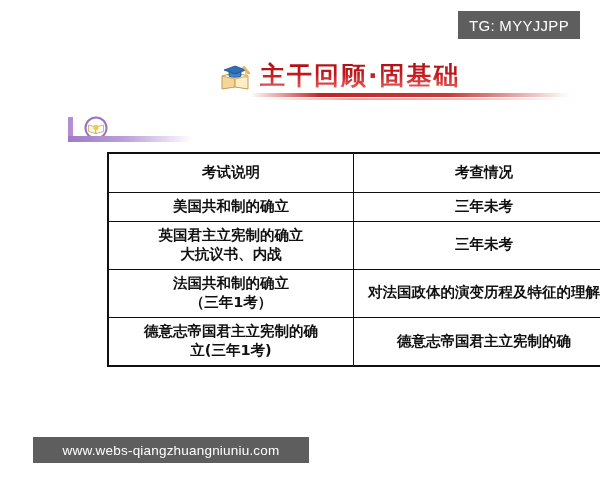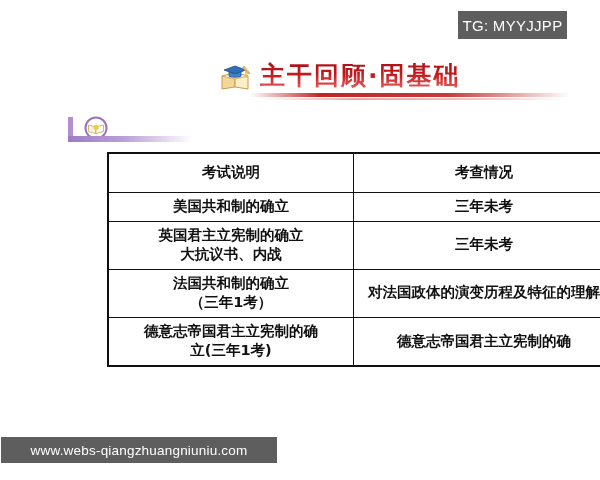--- a/index.html
+++ b/index.html
@@ -13,21 +13,21 @@
     font-family: "Liberation Sans", "DejaVu Sans", sans-serif;
     position: relative;
     overflow: hidden;
   }
 
   
   .tg-badge {
     position: absolute;
     top: 11px;
     left: 458px;
-    width: 109px;
+    width: 122px;
     height: 28px;
     background: #5e5e5e;
     color: #ffffff;
     font-size: 15px;
     letter-spacing: 0.3px;
     display: flex;
     align-items: center;
     justify-content: center;
     font-family: "Liberation Sans", sans-serif;
   }
@@ -154,21 +154,21 @@
   }
   .col-a { width: 232px; }
   .col-b { width: 248px; }
   .ctr { text-align: center; }
   .lft { text-align: center; }
   .row-h td { height: 30px; }
 
   
   .url-badge {
     position: absolute;
-    left: 1px;
+    left: 33px;
     top: 437px;
     width: 276px;
     height: 26px;
     background: #5e5e5e;
     color: #ffffff;
     font-size: 13.5px;
     display: flex;
     align-items: center;
     justify-content: center;
     font-family: "Liberation Sans", sans-serif;

